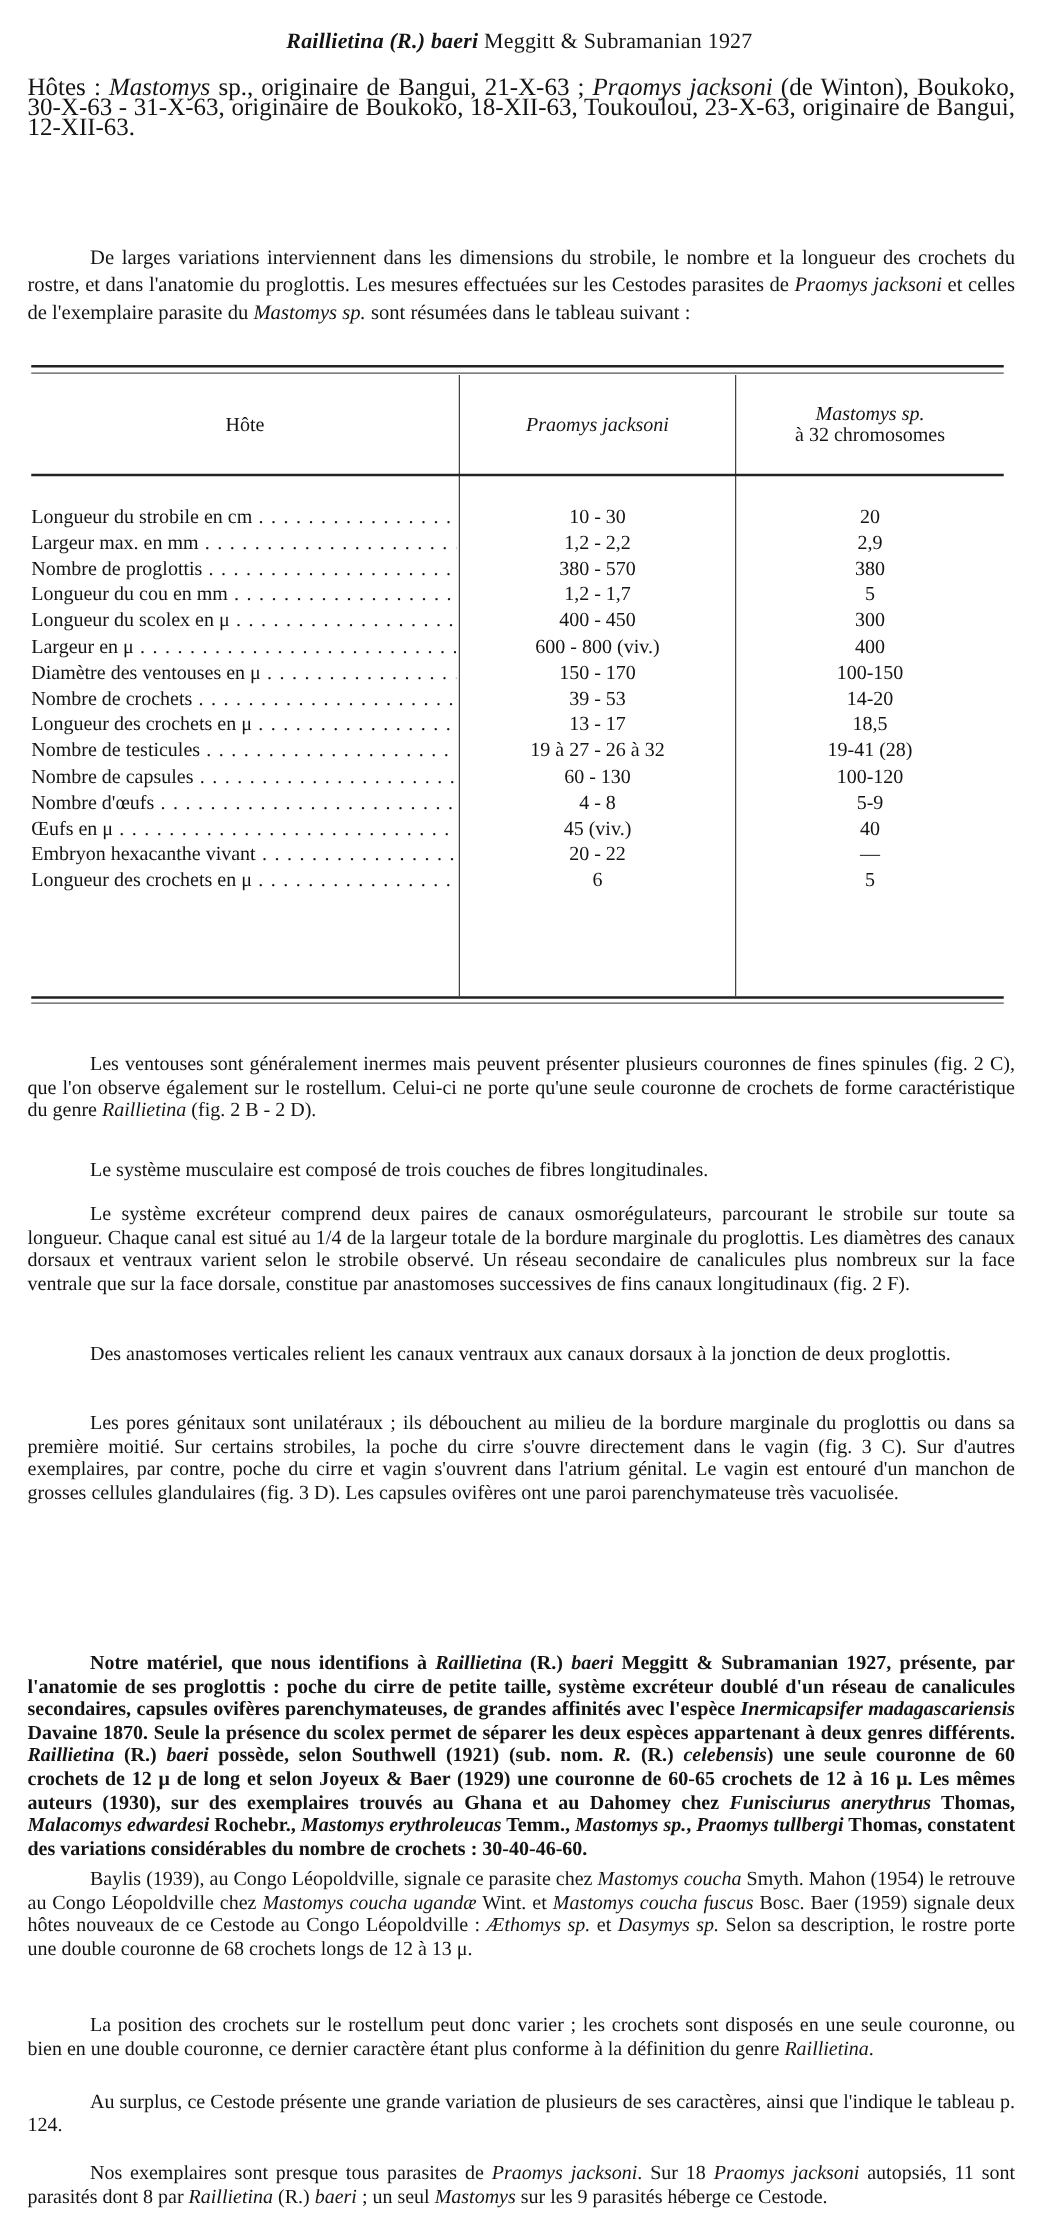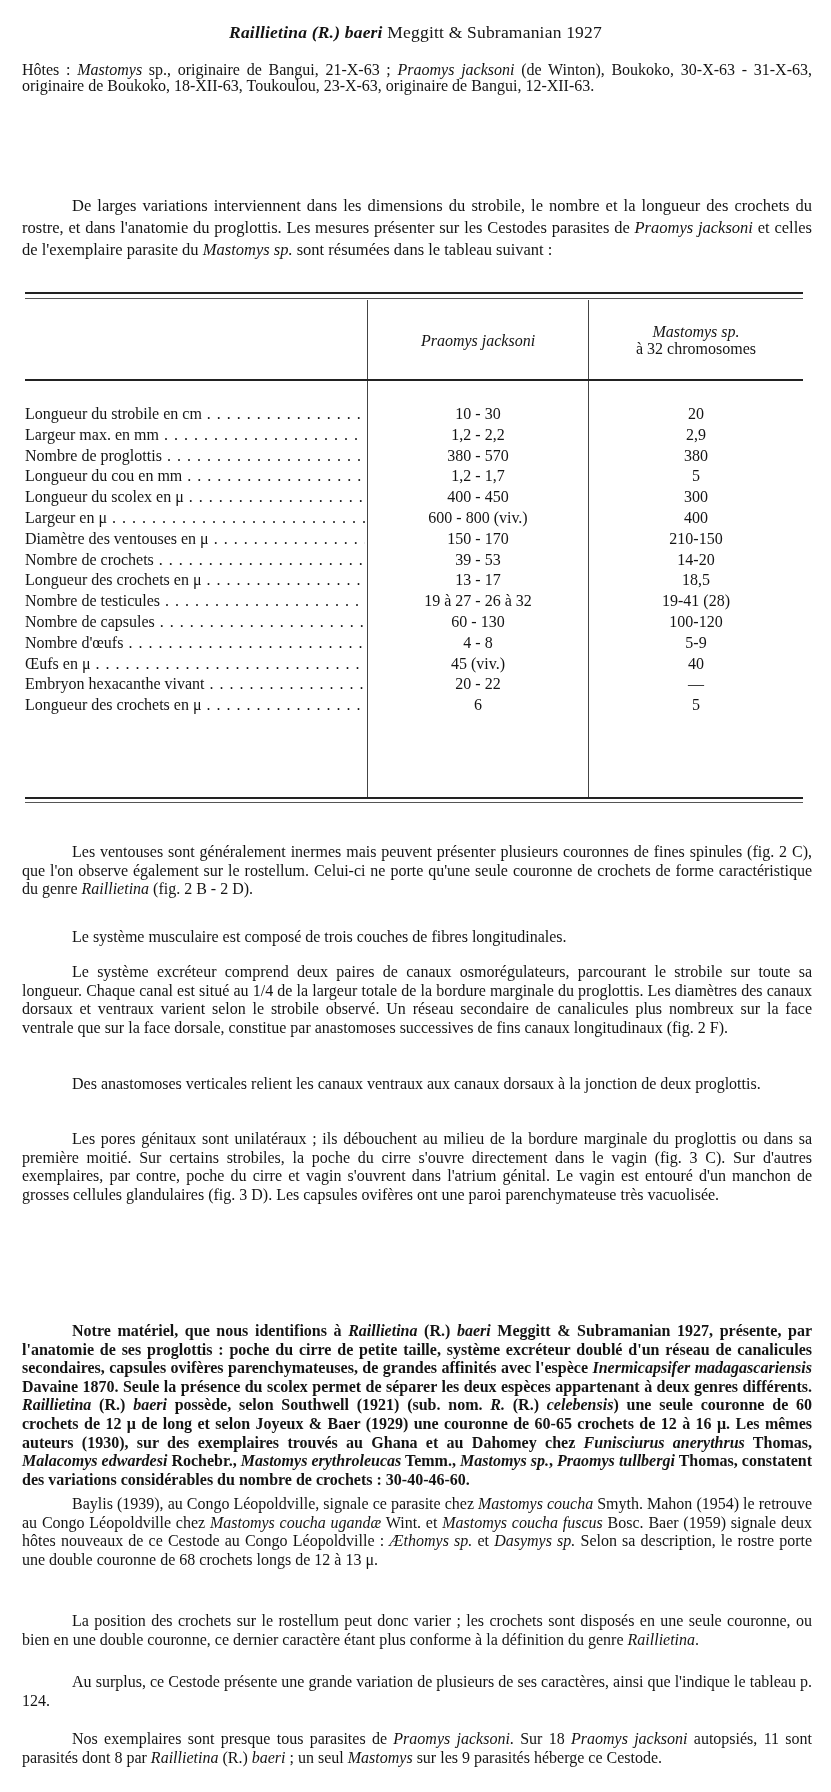--- a/index.html
+++ b/index.html
@@ -7,21 +7,21 @@
     width: 831px; height: 1792px; overflow: hidden; position: relative;
     font-family: "Liberation Serif", "DejaVu Serif", serif;
     color: #141414;
   }
   .page { position: absolute; left: 0; top: 0; width: 831px; height: 1792px; }
   .title {
     position: absolute; left: 0; width: 831px; top: 22px; text-align: center;
     font-size: 17.5px; letter-spacing: 0.2px;
   }
   .title .sp { font-style: italic; font-weight: bold; text-align: center; }
-  .block { position: absolute; left: 22px; width: 790px; font-size: 16px; line-height: 16px; text-align: justify; }
+  .block { position: absolute; left: 22px; width: 790px; font-size: 20px; line-height: 16px; text-align: justify; }
   .block p { margin: 0; }
   .hosts { top: 62px; }
   .material { top: 130px; }
   .intro { top: 195px; line-height: 22px; text-indent: 50px; font-size: 16.5px; }
   i, .it { font-style: italic; }
 
   
   .tbl { position: absolute; left: 25px; top: 292px; width: 778px; height: 510px; }
   .rule { position: absolute; left: 0; width: 778px; background: #222; }
   .rule.top1 { top: 0; height: 2px; }
@@ -66,28 +66,29 @@
     <span> </span>
     <span>Meggitt &amp; Subramanian 1927</span>
   </div>
 
   <div class="block hosts">
     <p><span>Hôtes :</span> <span class="seg-container"><i>Mastomys</i><span> sp., originaire de Bangui, 21-X-63 ; </span><i>Praomys jacksoni</i><span> (de Winton), Boukoko, 30-X-63 - 31-X-63, originaire de Boukoko, 18-XII-63, Toukoulou, 23-X-63, originaire de Bangui, 12-XII-63.</span></span></p>
   </div>
 
 
   <div class="block intro">
-    <p class="seg-container"><span>De larges variations interviennent dans les dimensions du strobile, le nombre et la longueur des crochets du rostre, et dans l'anatomie du proglottis. Les mesures présenter sur les Cestodes parasites de </span><i>Praomys jacksoni</i><span> et celles de l'exemplaire parasite du </span><i>Mastomys sp.</i><span> sont résumées dans le tableau suivant :</span></p>
+    <p class="seg-container"><span>De larges variations interviennent dans les dimensions du strobile, le nombre et la longueur des crochets du rostre, et dans l'anatomie du proglottis. Les mesures effectuées sur les Cestodes parasites de </span><i>Praomys jacksoni</i><span> et celles de l'exemplaire parasite du </span><i>Mastomys sp.</i><span> sont résumées dans le tableau suivant :</span></p>
   </div>
 
   <div class="tbl">
     <div class="rule top1"></div>
     <div class="rule top2"></div>
     <div class="vline a"></div>
     <div class="vline b"></div>
+    <div class="th c0">Hôte</div>
     <div class="th c1">Praomys jacksoni</div>
     <div class="th c2">
       <div>
         <div class="it">Mastomys sp.</div>
         <div>à 32 chromosomes</div>
       </div>
     </div>
     <div class="rule hdr"></div>
     <div class="rows" id="table-rows">
         <div class="row">
@@ -116,21 +117,21 @@
           <span class="v2">300</span>
         </div>
         <div class="row">
           <span class="lab">Largeur en μ</span>
           <span class="v1">600 - 800 (viv.)</span>
           <span class="v2">400</span>
         </div>
         <div class="row">
           <span class="lab">Diamètre des ventouses en μ</span>
           <span class="v1">150 - 170</span>
-          <span class="v2">210-150</span>
+          <span class="v2">100-150</span>
         </div>
         <div class="row">
           <span class="lab">Nombre de crochets</span>
           <span class="v1">39 - 53</span>
           <span class="v2">14-20</span>
         </div>
         <div class="row">
           <span class="lab">Longueur des crochets en μ</span>
           <span class="v1">13 - 17</span>
           <span class="v2">18,5</span>

